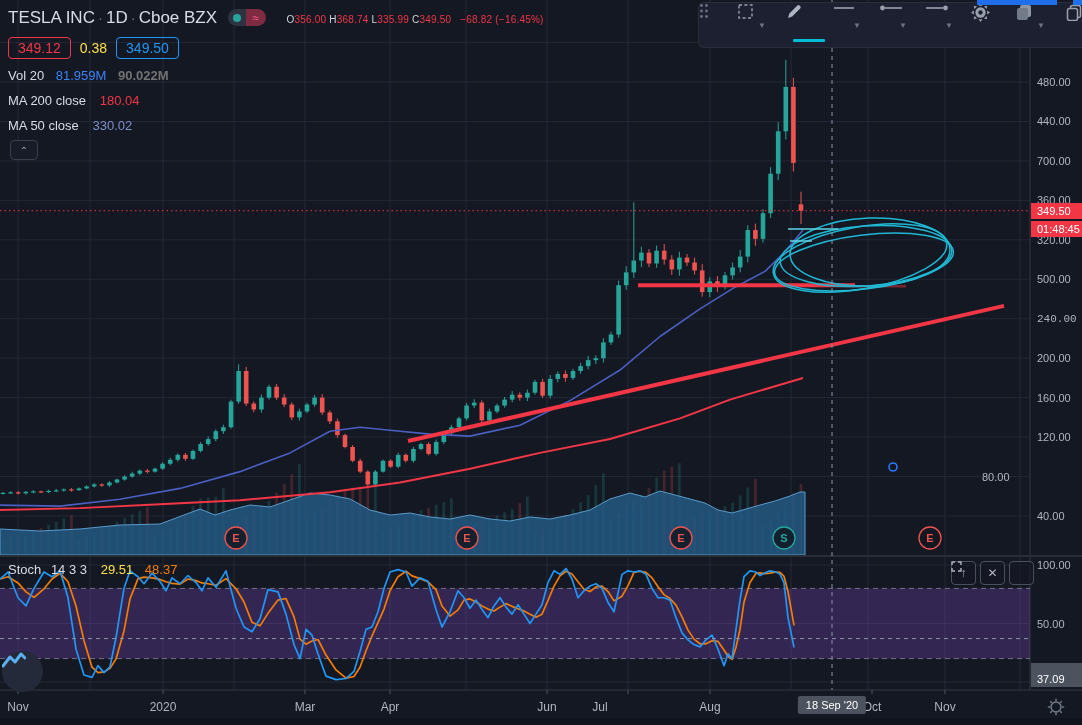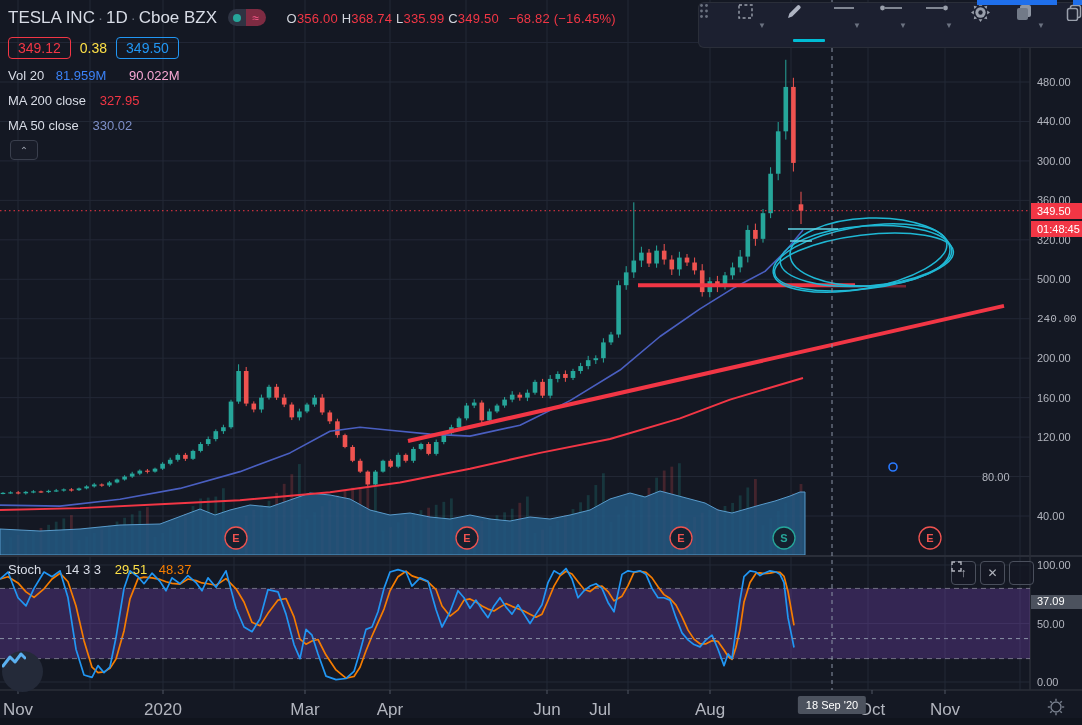--- a/index.html
+++ b/index.html
@@ -7,50 +7,50 @@
   #app{position:relative;width:1082px;height:725px;background:#141823;}
   svg{position:absolute;left:0;top:0;}
   .ovl{position:absolute;z-index:5;}
   
   .hdr{left:8px;top:8px;color:#d8dce6;font-size:17px;white-space:nowrap;z-index:6;}
   .hdr .dim{color:#6b7280;font-size:15px;padding:0 3px;}
   .pill{display:inline-flex;align-items:center;height:17px;border-radius:9px;overflow:hidden;vertical-align:middle;margin:0 6px 2px 6px;}
   .pill .p1{background:#2e3342;width:18px;height:17px;display:flex;align-items:center;justify-content:center;}
   .pill .p1 i{width:8px;height:8px;border-radius:50%;background:#26a69a;display:block;}
   .pill .p2{background:#7e2b42;color:#ff5b8d;font-size:12px;width:20px;height:17px;display:flex;align-items:center;justify-content:center;}
-  .ohlc{font-size:13px;letter-spacing:.2px;margin-left:10px;}
+  .ohlc{font-size:10px;letter-spacing:.2px;margin-left:10px;}
   .ohlc b{color:#d1d4dc;font-weight:normal;}
   .ohlc span{color:#f23645;}
   .row2{left:8px;top:37px;z-index:6;display:flex;align-items:center;font-size:14px;color:#e3e6ee;}
   .qbox{border:1px solid #f23645;color:#f23645;border-radius:4px;padding:2px 9px;font-size:14px;}
   .qbox.blue{border-color:#2196f3;color:#2196f3;}
   .sprd{margin:0 9px;color:#fde047;}
   .lgrow{left:8px;color:#d8dce6;font-size:13px;z-index:6;white-space:nowrap;}
   .lgrow .rv{color:#3b82f6;margin-left:8px;}
-  .lgrow .bv{color:#f9a8d4;margin-left:19px;font-weight:normal;}
+  .lgrow .bv{color:#737373;margin-left:8px;font-weight:bold;}
   .lgrow .rv2{color:#f23645;margin-left:10px;}
   .lgrow .bv2{color:#7e90c9;margin-left:10px;}
   .collapse{left:10px;top:140px;width:26px;height:18px;border:1px solid #3a3f4d;border-radius:4px;
     color:#9aa0ac;display:flex;align-items:center;justify-content:center;font-size:10px;z-index:6;background:#181c28;}
   
   .tbar{left:698px;top:2px;height:44px;right:0;width:384px;background:#1c2030;border:1px solid #2a2e39;
     border-right:none;border-radius:6px 0 0 6px;display:flex;align-items:stretch;z-index:8;}
   .tbtn{display:flex;align-items:center;justify-content:center;min-width:34px;padding:0 2px;position:relative;color:#9aa0ac;}
   .tsep{width:1px;background:#2a2e39;margin:6px 0;}
   .caret{font-size:8px;color:#6b7280;margin-left:2px;}
   .cyanbar{position:absolute;left:8px;right:8px;bottom:5px;height:3px;background:#00bcd4;border-radius:1px;}
   .topblue1{left:977px;top:0;width:80px;height:5px;background:#1f6feb;z-index:9;}
   .topblue2{left:1073px;top:0;width:9px;height:5px;background:#1f6feb;z-index:9;}
   
   .tick{position:absolute;color:#b2b5be;font-size:11px;z-index:4;}
   .plabel{position:absolute;left:1031px;width:51px;text-align:left;padding-left:6px;box-sizing:border-box;
     color:#fff;font-size:11px;z-index:6;}
   .plabel.red{background:#f23645;}
   .plabel.gray{background:#4c525e;}
-  .tlabel{position:absolute;color:#b2b5be;font-size:17px;transform:translateX(-50%);z-index:4;}
+  .tlabel{position:absolute;color:#b2b5be;font-size:12px;transform:translateX(-50%);z-index:4;}
   .cross-t{position:absolute;background:#4c525e;color:#fff;font-size:11px;padding:3px 8px;border-radius:2px;
     transform:translateX(-50%);z-index:6;white-space:nowrap;}
   .stochhdr{left:8px;top:562px;font-size:13px;color:#d8dce6;z-index:6;}
   .stochhdr .k{color:#fde047;margin-left:10px;}
   .stochhdr .d{color:#f57c00;margin-left:8px;}
   .panebtns{left:951px;top:561px;display:flex;gap:4px;z-index:7;}
   .pbtn{width:23px;height:22px;border:1px solid #4a4f5c;border-radius:4px;color:#b2b5be;
     display:flex;align-items:center;justify-content:center;font-size:12px;background:rgba(20,24,35,.6);}
   .tvlogo{left:2px;top:651px;width:41px;height:41px;border-radius:50%;background:#242a39;z-index:6;
     display:flex;align-items:center;justify-content:center;}
@@ -489,21 +489,21 @@
     <span class="qbox blue">349.50</span>
   </div>
 
   <div class="ovl lgrow" style="top:68px;">
     <span>Vol 20</span>
     <span class="rv">81.959M</span>
     <span class="bv">90.022M</span>
   </div>
   <div class="ovl lgrow" style="top:93px;">
     <span>MA 200 close</span>
-    <span class="rv2">327.95</span>
+    <span class="rv2">180.04</span>
   </div>
   <div class="ovl lgrow" style="top:118px;">
     <span>MA 50 close</span>
     <span class="bv2">330.02</span>
   </div>
   <div class="ovl collapse">
       <span>⌃</span>
     </div>
 
   <div class="ovl tbar">
@@ -583,21 +583,21 @@
     <div class="tsep"></div>
 
     <div class="tsep"></div>
 
   </div>
   <div class="ovl topblue1"></div>
   <div class="ovl topblue2"></div>
 
   <div class="ovl stochhdr">
     <span>Stoch</span>
-    <span style="margin-left:20px">14 3 3</span>
+    <span style="margin-left:6px">14 3 3</span>
     <span class="k">29.51</span>
     <span class="d">48.37</span>
   </div>
 
   <div class="ovl panebtns">
     <div class="pbtn">
         <span>↑</span>
       </div>
     <div class="pbtn">
         <span>✕</span>
@@ -614,38 +614,38 @@
   <div class="ovl tvlogo">
     <svg width="24" height="18">
         <path d="M1 15 L8 6 L13 11 L19 3 L23 7" fill="none" stroke="#5bb0f0" stroke-width="3" stroke-linecap="round" stroke-linejoin="round"></path>
       </svg>
   </div>
 
   <div id="priceTicks">
       <div class="tick" style="left:1037px;top:36.544px;">520.00</div>
       <div class="tick" style="left:1037px;top:76px;">480.00</div>
       <div class="tick" style="left:1037px;top:115.456px;">440.00</div>
-      <div class="tick" style="left:1037px;top:154.912px;">300.00</div>
+      <div class="tick" style="left:1037px;top:154.912px;">700.00</div>
       <div class="tick" style="left:1037px;top:194.368px;">360.00</div>
       <div class="tick" style="left:1037px;top:233.824px;">320.00</div>
       <div class="tick" style="left:1037px;top:273.28px;">500.00</div>
       <div class="tick" style="left:1037px;top:312.736px;font-family:Liberation Mono, monospace;">240.00</div>
       <div class="tick" style="left:1037px;top:352.192px;">200.00</div>
       <div class="tick" style="left:1037px;top:391.648px;">160.00</div>
       <div class="tick" style="left:1037px;top:431.10400000000004px;">120.00</div>
       <div class="tick" style="left:982px;top:470.56px;">80.00</div>
       <div class="tick" style="left:1037px;top:510.0160000000001px;">40.00</div>
       <div class="plabel red" style="top:203px;padding:2px 0 2px 6px;">349.50</div>
       <div class="plabel red" style="top:221px;padding:2px 0 2px 6px;">01:48:45</div>
     </div>
   <div id="stochTicks">
       <div class="tick" style="left:1037px;top:559px;">100.00</div>
       <div class="tick" style="left:1037px;top:617.5px;">50.00</div>
       <div class="tick" style="left:1037px;top:676px;">0.00</div>
-      <div class="plabel gray" style="top:595px;padding:0 0 2px 6px;">37.09</div>
+      <div class="plabel gray" style="top:663px;padding:10px 0 2px 6px;">37.09</div>
     </div>
   <div id="timeLabels">
       <div class="tlabel" style="left:18px;top:700px;">Nov</div>
       <div class="tlabel" style="left:163px;top:700px;">2020</div>
       <div class="tlabel" style="left:305px;top:700px;">Mar</div>
       <div class="tlabel" style="left:390px;top:700px;">Apr</div>
       <div class="tlabel" style="left:547px;top:700px;">Jun</div>
       <div class="tlabel" style="left:600px;top:700px;">Jul</div>
       <div class="tlabel" style="left:710px;top:700px;">Aug</div>
       <div class="tlabel" style="left:872px;top:700px;">Oct</div>

